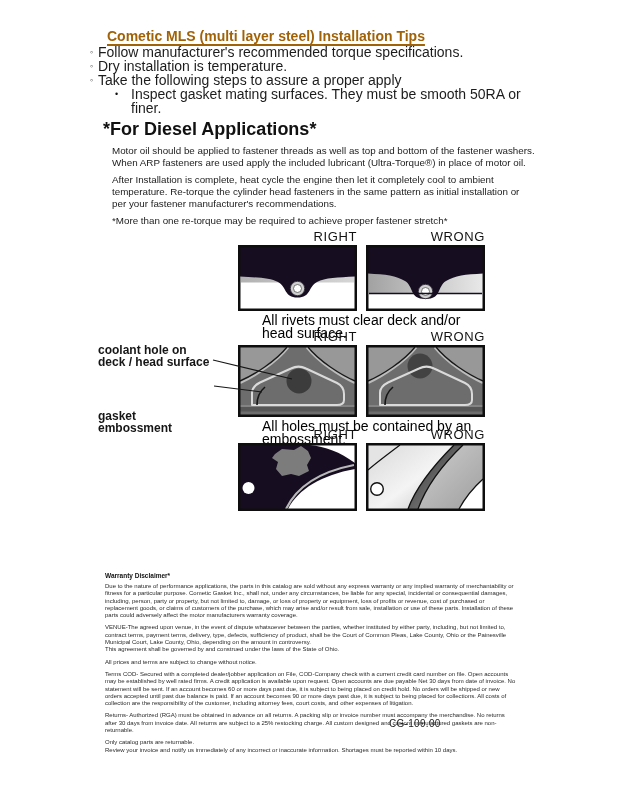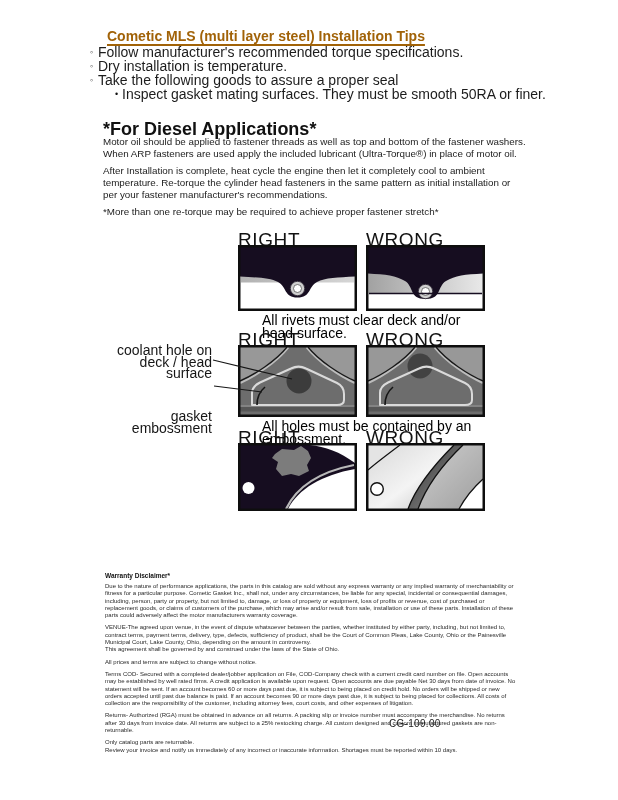--- a/index.html
+++ b/index.html
@@ -14,53 +14,53 @@
     left:103px; top:24px; font-size:14px; font-weight:bold; color:#a16207;
     text-decoration:underline; text-decoration-thickness:1.5px; text-underline-offset:3px;
     margin:4px;
   }
 
   
   .tips { left:90px; top:45px; width:460px; list-style:none; margin:0; padding:0; }
   .tips li { display:flex; line-height:14px; font-size:14px; color:#1c1c1c; }
   .glyph-circle { flex:0 0 8px; font-size:9px; color:#444; }
   .glyph-circle::before { content:"◦"; }
-  .tips li.sub { margin-left:25px; }
+  .tips li.sub { margin-left:25px;gap:9px; }
   .glyph-dot { flex:0 0 7px; font-size:9px; color:#111; }
   .glyph-dot::before { content:"•"; }
 
   
   .diesel-h { left:103px; top:119px; font-size:18px; font-weight:bold; color:#111; margin:0; }
-  .bodytext { left:103px; width:424px; font-size:9.8px; line-height:12.2px; color:#1c1c1c; margin:0; }
+  .bodytext { left:103px; width:424px; font-size:9.8px; line-height:12.2px; color:#1c1c1c; margin:9px; }
   .p1 { top:136px; }
   .p2 { top:165px; }
   .note { top:206px; }
 
   
   .drow { left:238px; width:247px; }
   .row1 { top:229px; }
   .row2 { top:329px; }
   .row3 { top:427px; }
   .dlabels { display:flex; height:15px; }
   .dlabels span {
-    flex:0 0 119px; text-align:left; font-size:19px; letter-spacing:0.6px;
+    flex:0 0 119px; text-align:right; font-size:13px; letter-spacing:0.6px;
     color:#121212; font-weight:400;
   }
-  .dlabels span + span { margin-left:9px;text-decoration:underline; }
+  .dlabels span + span { margin-left:9px; }
   .dpanels { display:flex; margin-top:1px; }
   .dpanels svg { display:block; }
   .dpanels svg + svg { margin-left:9px; }
   .dcaption { margin-top:3px; font-size:14px; color:#000; line-height:12.5px; white-space:pre-line;margin-left:24px; }
 
   .pborder { fill:none; stroke:var(--panel_border); stroke-width:2.5px; }
   .blk { fill:var(--diagram_black); }
 
   
-  .ann { left:98px; width:114px; text-align:right; font-size:14px; line-height:11.5px;
-         color:#161616; white-space:pre-line; }
+  .ann { left:98px; width:114px; text-align:left; font-size:12px; line-height:11.5px;
+         color:#161616; white-space:pre-line;font-weight:bold; }
   .ann-coolant { top:345px; }
   .ann-emboss { top:380px;margin-top:31px; }
   .leader-svg { left:210px; top:350px; }
 
   
   .warranty { left:105px; top:572px; width:413px; }
   .whead { font-size:6.5px; font-weight:bold; color:#111; margin:0 0 4px 0; }
   .warranty p { font-size:6px; line-height:7.3px; color:#2a2a2a; margin:0 0 5px 0; white-space:pre-line; }
 
   
@@ -77,21 +77,21 @@
     <li>
         <span class="glyph-circle"></span>
         <span>Follow manufacturer's recommended torque specifications.</span>
       </li>
     <li>
         <span class="glyph-circle"></span>
         <span>Dry installation is temperature.</span>
       </li>
     <li>
         <span class="glyph-circle"></span>
-        <span>Take the following goods to assure a proper seal</span>
+        <span>Take the following steps to assure a proper apply</span>
       </li>
     <li class="sub">
         <span class="glyph-dot"></span>
         <span>Inspect gasket mating surfaces.  They must be smooth 50RA or finer.</span>
       </li>
   </ul>
 
   <h2 class="abs diesel-h">*For Diesel Applications*</h2>
   <p class="abs bodytext p1">Motor oil should be applied to fastener threads as well as top and bottom of the fastener washers. When ARP fasteners are used apply the included lubricant (Ultra-Torque®) in place of motor oil.</p>
   <p class="abs bodytext note">*More than one re-torque may be required to achieve proper fastener stretch*</p>

